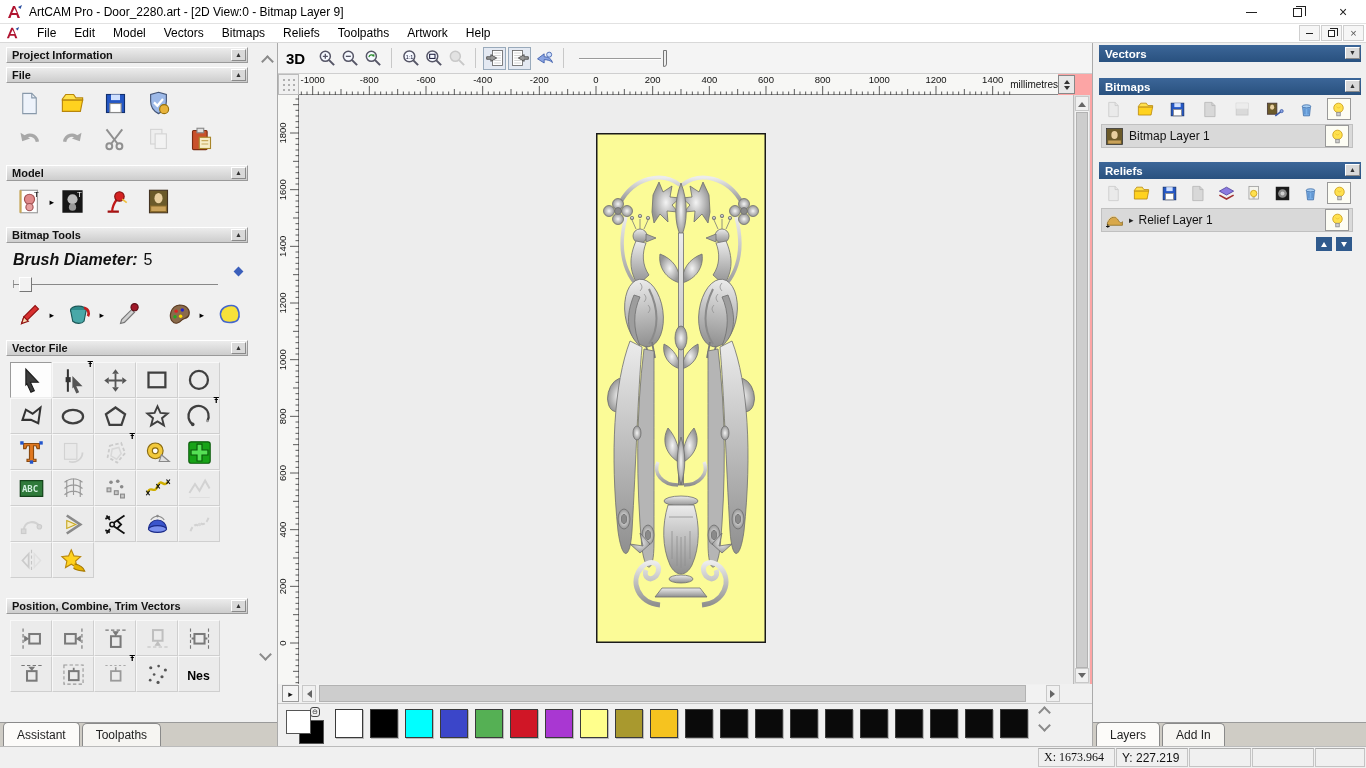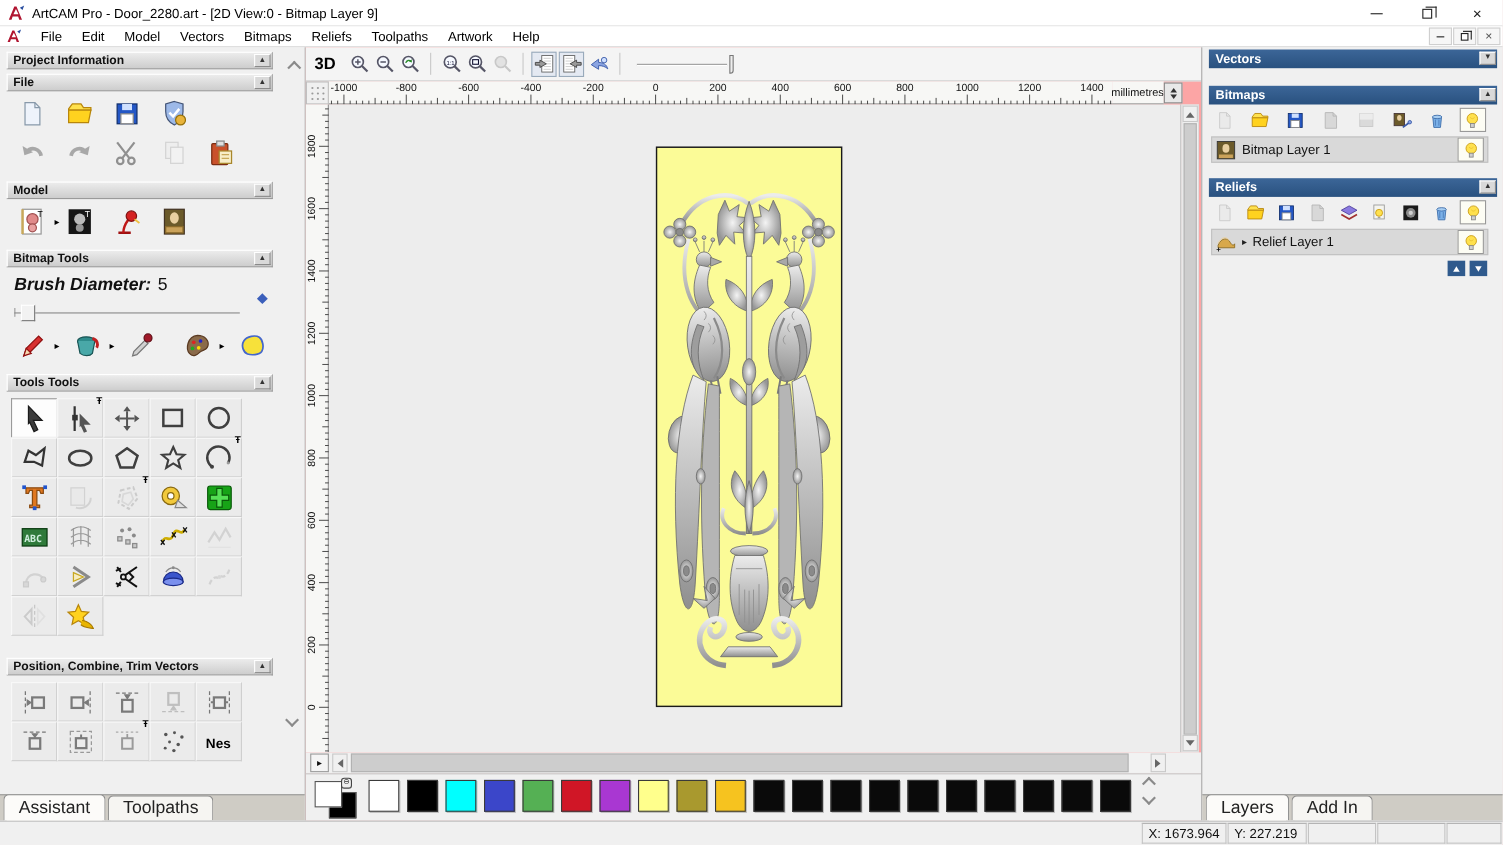--- a/index.html
+++ b/index.html
@@ -59,21 +59,21 @@
   .vbtn.active{background:#fdfdfd;border-color:#9a9a9a #eee #eee #9a9a9a;}
   .vbtn.disabled .ticon{opacity:.38;filter:saturate(0);}
   #lp-scroll-up{position:absolute;right:6px;top:14px;}
   #lp-scroll-dn{position:absolute;right:8px;top:607px;}
   .chev{width:9px;height:9px;border-right:2px solid #8a8a8a;border-bottom:2px solid #8a8a8a;}
   .chev.up{transform:rotate(-135deg);}
   .chev.dn{transform:rotate(45deg);}
 
   .tabstrip{position:absolute;left:0;bottom:0;width:100%;height:24px;background:#cfccc5;border-top:1px solid #9a9a9a;display:flex;align-items:flex-end;padding-left:3px;}
   .tab{height:23px;background:#f6f5f2;border:1px solid #8a8a8a;border-bottom:none;border-radius:5px 5px 0 0;
-       padding:0 13px;display:flex;align-items:center;font-size:16px;margin-right:2px;color:#222;}
+       padding:0 13px;display:flex;align-items:center;font-size:12px;margin-right:2px;color:#222;}
   .tab.active{background:#fcfbf9;height:24px;z-index:2;}
 
   
   #center{position:absolute;left:278px;top:43px;width:814px;height:703px;background:#fca5a5;}
   #toolbar2d{position:absolute;left:0;top:0;width:814px;height:31px;background:#f4f4f4;border-bottom:1px solid #cfcfcf;display:flex;align-items:center;padding-left:8px;gap:2px;}
   #btn-3d{font-weight:bold;font-size:15px;margin-right:8px;color:#000;}
   .tb-btn{width:23px;height:23px;display:flex;align-items:center;justify-content:center;position:relative;}
   .tb-btn .ticon{width:20px;height:20px;display:block;}
   .tb-btn.pressed{background:#e4e9f2;border:1px solid #9ab;}
   .tb-btn.disabled .ticon{opacity:.4;filter:saturate(0);}
@@ -138,21 +138,21 @@
   .dropdown .dbtn{position:absolute;right:1px;top:1px;width:17px;height:16px;background:#e8e8e8;border:1px solid #aaa;display:flex;align-items:center;justify-content:center;}
   #updown{display:flex;gap:4px;justify-content:flex-end;padding:3px 14px 0 0;}
   .udbtn{width:16px;height:14px;background:#2f5a8d;color:#fff;display:flex;align-items:center;justify-content:center;}
   .udbtn .tri-up{border-bottom-color:#fff;border-width:3.5px;border-bottom-width:5px;}
   .udbtn .tri-dn{border-top-color:#fff;border-width:3.5px;border-top-width:5px;}
 
   
   #statusbar{position:absolute;left:0;top:746px;width:1366px;height:22px;background:#f0f0f0;border-top:1px solid #bbb;display:flex;align-items:stretch;font-size:12px;}
   .scell{border:1px solid #c4c4c4;border-top-color:#adadad;margin:1px 1px 1px 0;display:flex;align-items:center;padding-left:5px;background:#f0f0f0;}
   #scell-main{flex:1;border:none;background:transparent;}
-  #scell-x{width:77px;}
+  #scell-x{width:77px;font-family:Liberation Serif, serif;}
   #scell-y{width:72px;}
   .scell.empty1{width:62px;}
   .scell.empty2{width:62px;}
   .scell.empty3{width:50px;}
 </style>
 </head>
 <body>
 
 <div id="titlebar">
   <span class="appicon">
@@ -370,21 +370,21 @@
             </svg></span>
         </div>
         <div class="ibtn">
           <span class="ticon"><svg viewBox="0 0 24 24" width="100%" height="100%">
               <path d="M5 8c-2.5 4 0 9.5 3 10.5s9.5 1 11.5-2 1-9.5-2-11.5-10-1-12.5 3z" fill="#f7e13a" stroke="#4466cc" stroke-width="1.4"></path>
             </svg></span>
         </div>
       </div>
 
     <div class="hdr" style="margin-top:8px;">
-      <span>Tools Tools</span>
+      <span>Vector File</span>
       <span class="roll">▲</span>
     </div>
     <div class="vgrid" id="vector-grid">
         <div class="vrow">
           <div class="vbtn active">
             <span class="ticon"><svg viewBox="0 0 24 24" width="100%" height="100%">
                 <path d="M7 2l11 11.5h-7l3.5 7.5-3 1.5-3.5-7.5L7 16z" fill="#3c3c3c" stroke="#1a1a1a"></path>
               </svg></span>
           </div>
           <div class="vbtn pin">

